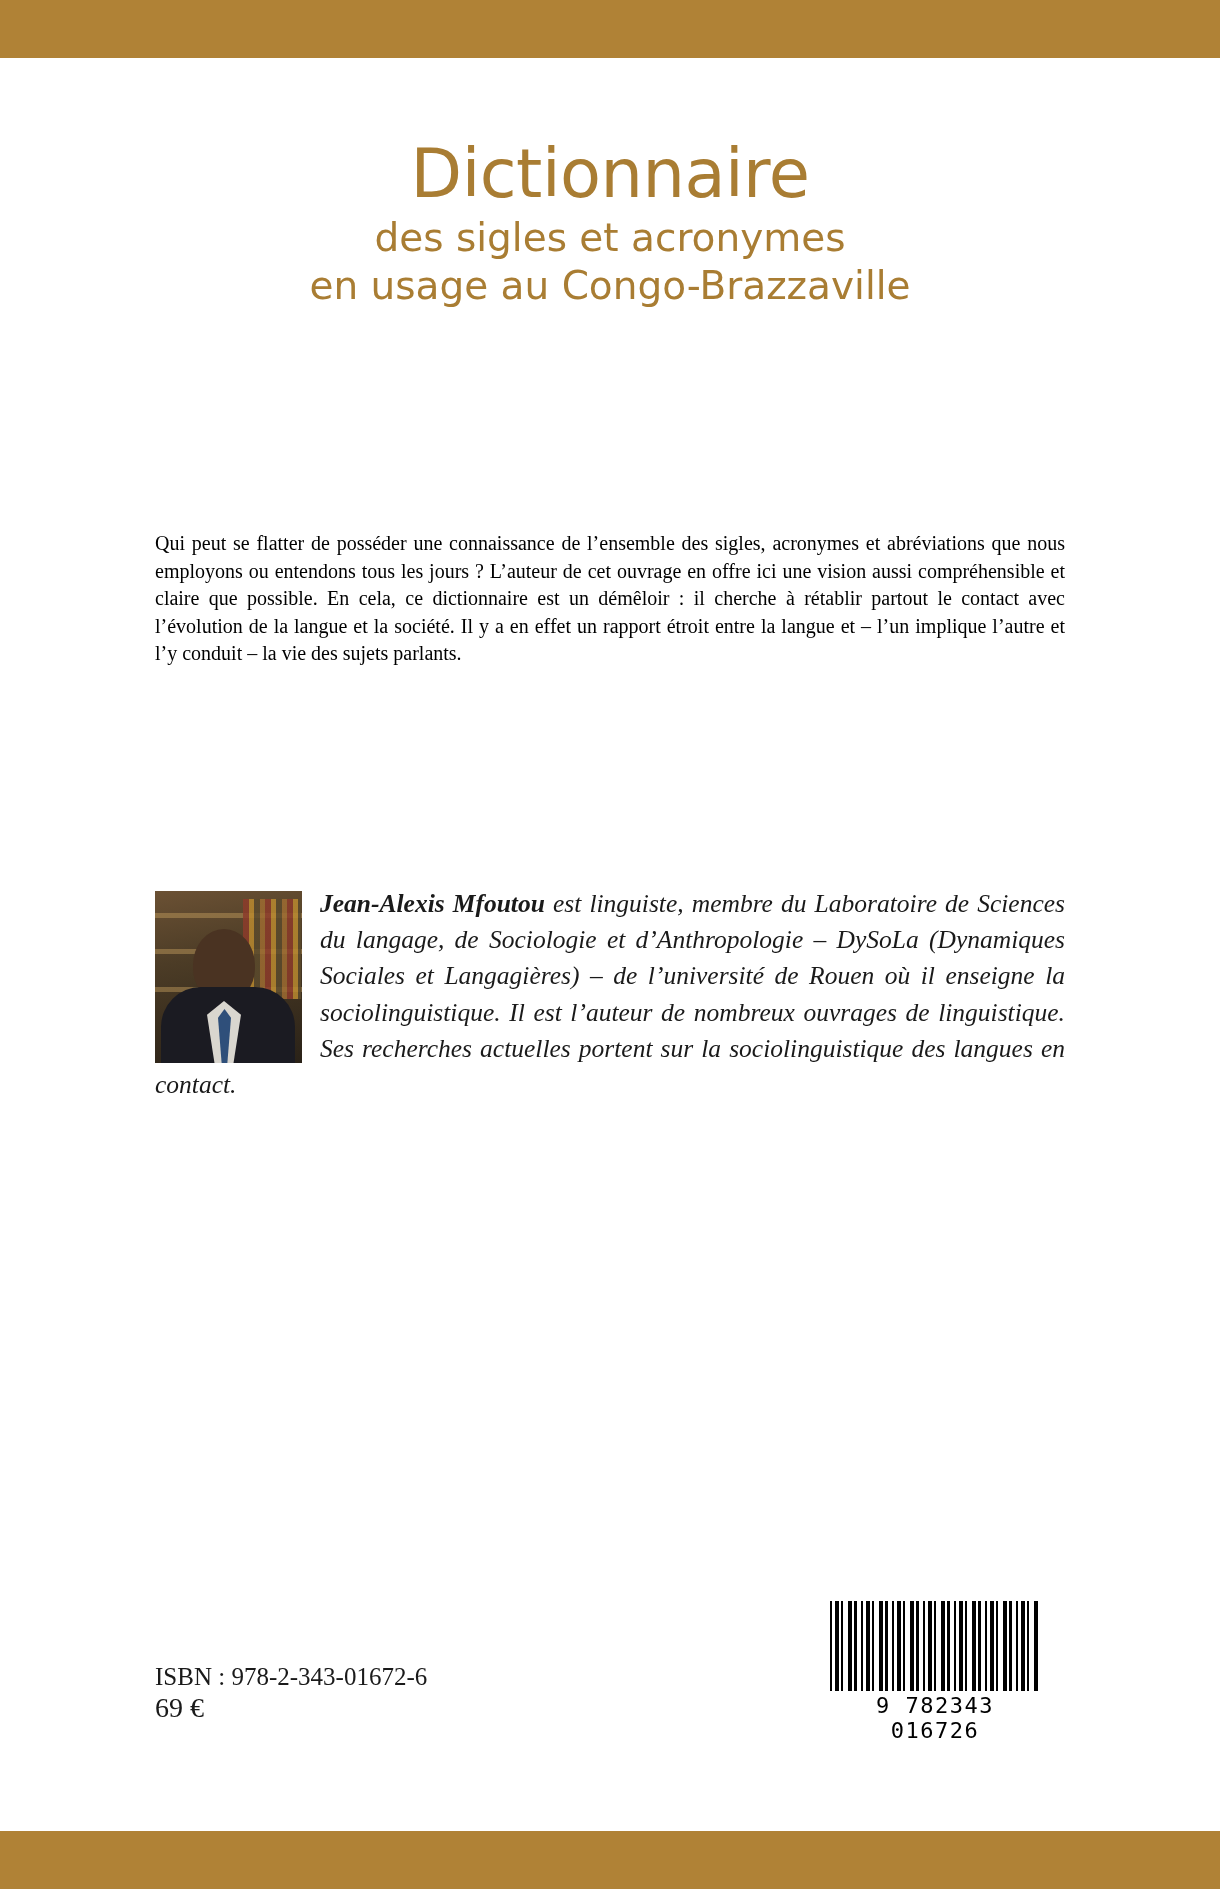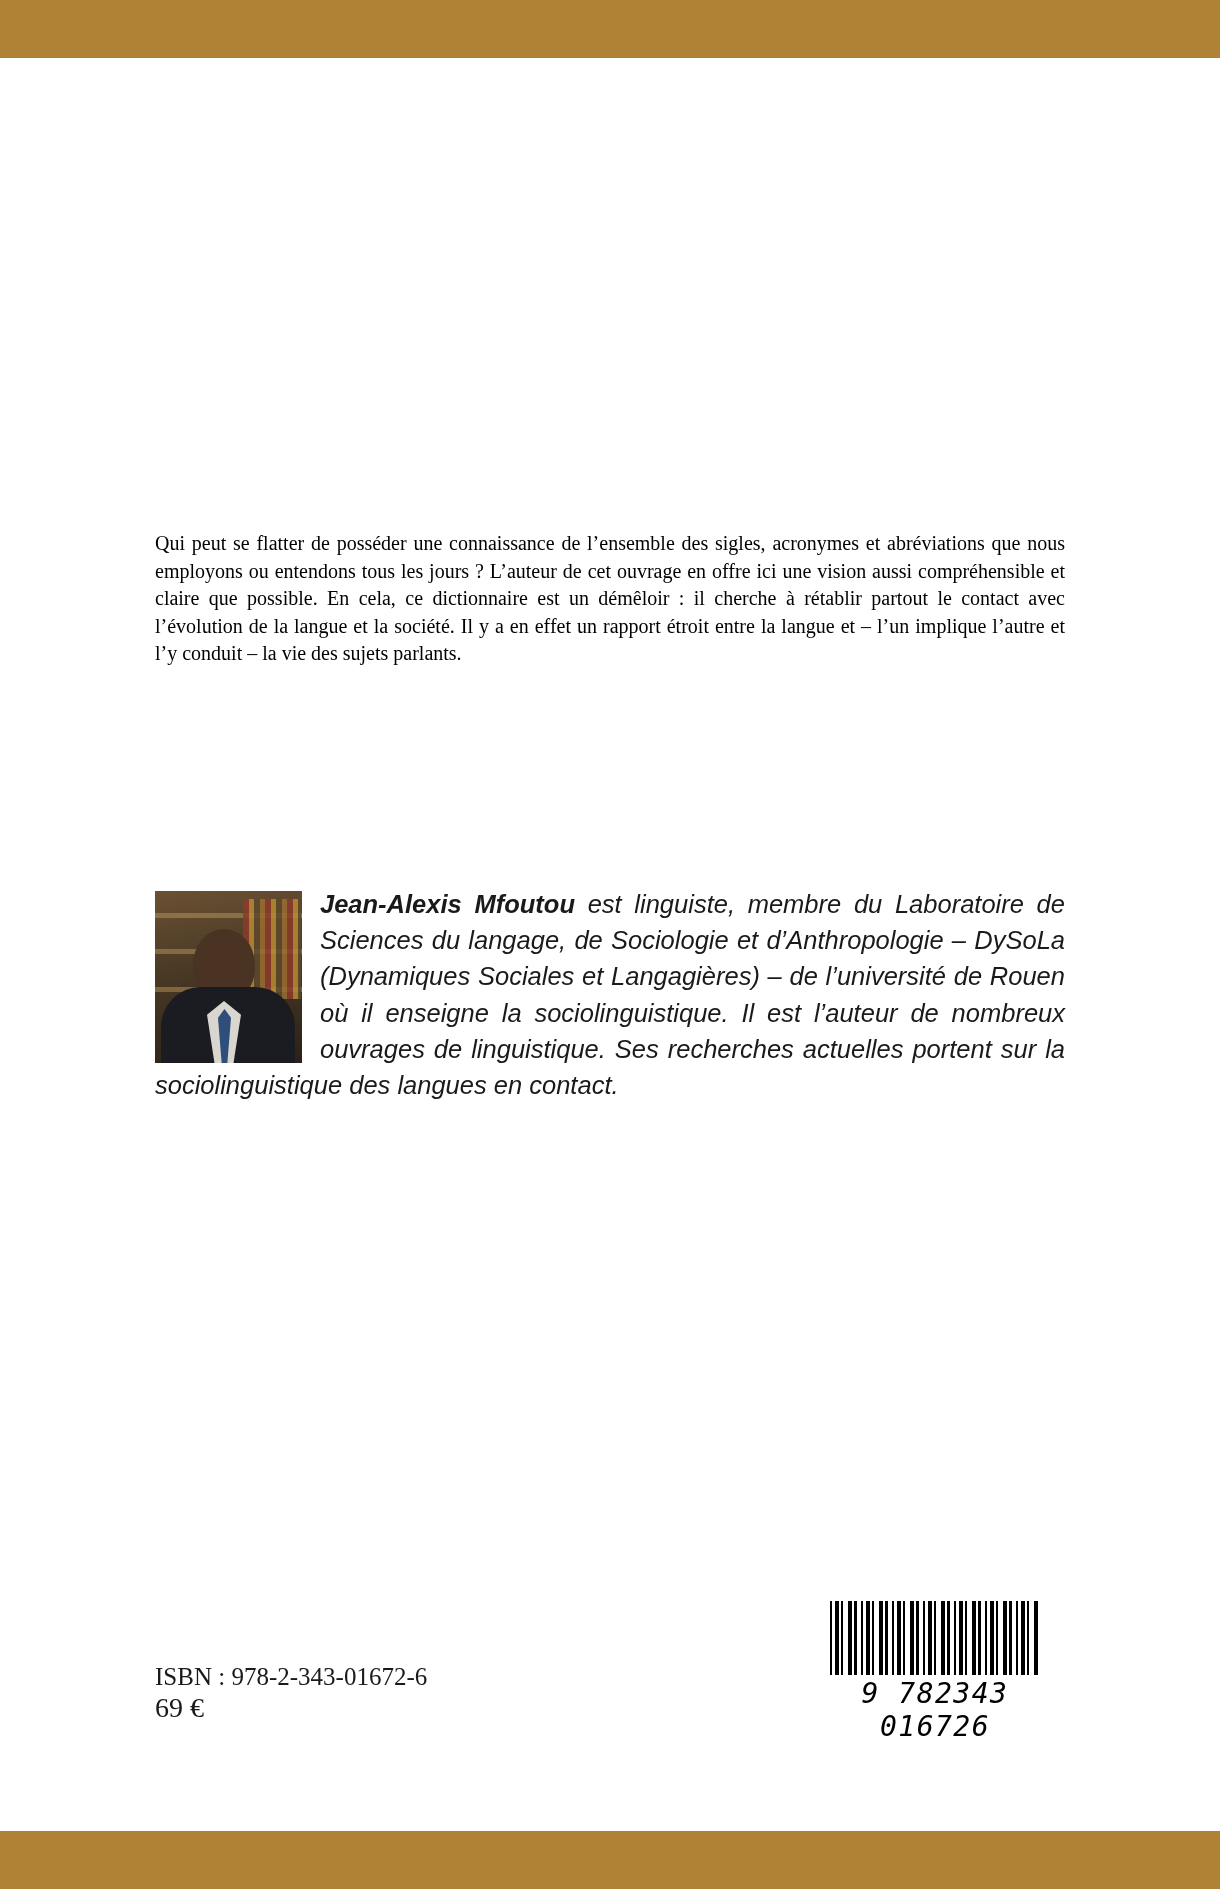--- a/index.html
+++ b/index.html
@@ -86,21 +86,21 @@
   .author-block {
     position: absolute;
     left: 155px;
     width: 910px;
     top: 828px;
     font-size: 25.5px;
     line-height: 1.42;
     color: #1a1a1a;
     text-align: justify;
     font-style: italic;
-    font-family: Liberation Sans, sans-serif;
+    font-family: Liberation Serif, serif;
   }
   .author-photo {
     float: left;
     width: 147px;
     height: 172px;
     margin: 5px 18px 2px 0;
     background: linear-gradient(170deg, #6b5134 0%, #4c3c26 38%, #3a2e1e 70%, #2a2218 100%);
     position: relative;
     overflow: hidden;
     border: 0;
@@ -214,37 +214,41 @@
         #000 18px, #000 22px, #fff 22px, #fff 24px,
         #000 24px, #000 27px, #fff 27px, #fff 31px);
   }
   .barcode .digits {
     position: absolute;
     left: 0;
     bottom: 6px;
     width: 210px;
     text-align: center;
     font-family: "DejaVu Sans Mono", monospace;
-    font-size: 28px;
+    font-size: 22px;
     letter-spacing: 1.5px;
     color: #000;
     background: #fff;
     padding-top: 2px;
-    font-style: italic;
   }
 </style>
 </head>
 <body>
 
 <div class="page">
 
   <div class="band-top"></div>
 
   <div class="content">
 
+    <div class="title-block">
+      <div class="title-main">Dictionnaire</div>
+      <div class="title-sub1">des sigles et acronymes</div>
+      <div class="title-sub2">en usage au Congo-Brazzaville</div>
+    </div>
 
     <div class="blurb">Qui peut se flatter de posséder une connaissance de l’ensemble des sigles, acronymes et abréviations que nous employons ou entendons tous les jours ? L’auteur de cet ouvrage en offre ici une vision aussi compréhensible et claire que possible. En cela, ce dictionnaire est un démêloir : il cherche à rétablir partout le contact avec l’évolution de la langue et la société. Il y a en effet un rapport étroit entre la langue et – l’un implique l’autre et l’y conduit – la vie des sujets parlants.</div>
 
     <div class="author-block">
       <div class="author-photo">
         <div class="shelf s1"></div>
         <div class="shelf s2"></div>
         <div class="shelf s3"></div>
         <div class="books"></div>
         <div class="head"></div>

